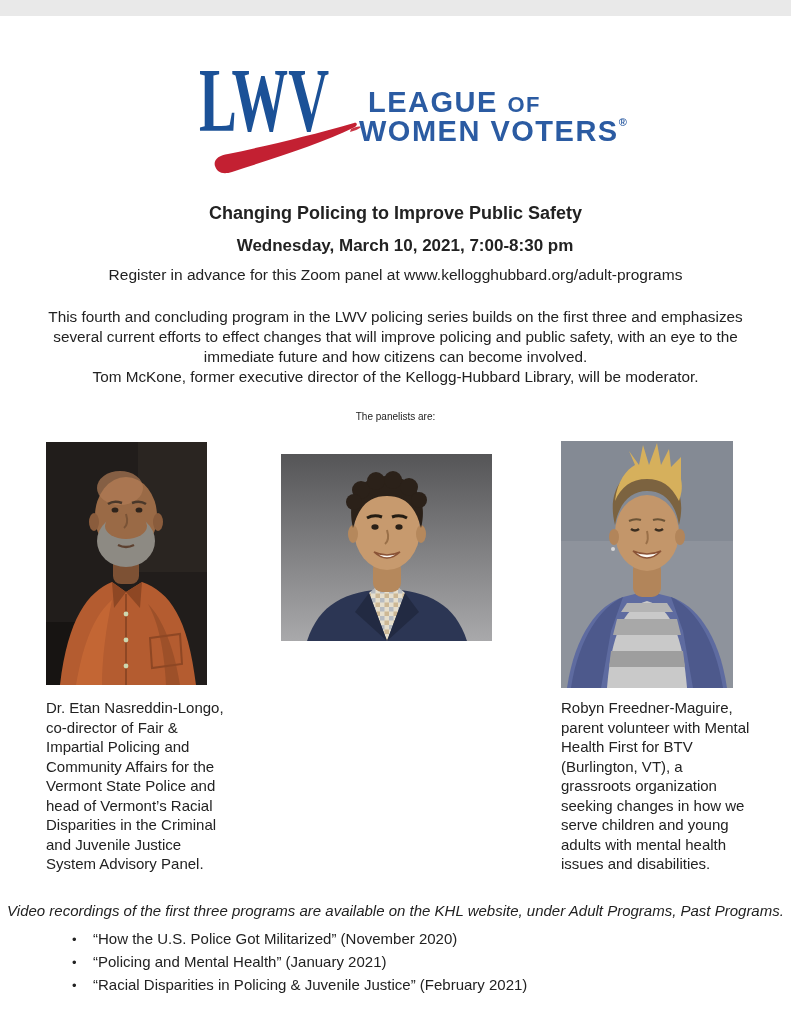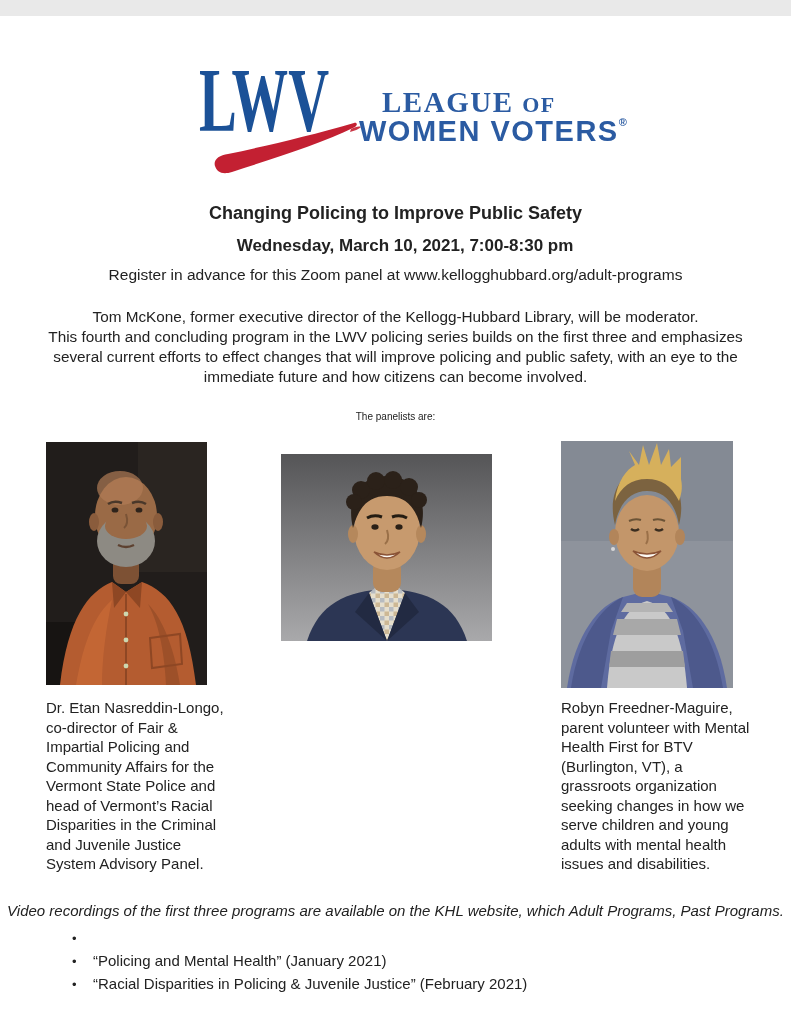--- a/index.html
+++ b/index.html
@@ -10,21 +10,21 @@
     font-family:"Liberation Sans", sans-serif; color:#222222;
   }
   .abs { position:absolute; }
   .b { font-weight:normal; }
   .center { width:100%; text-align:center; }
 
   
   #lwv-acronym { left:199px; top:52px; }
   #logo-swoosh { left:203px; top:103px; }
   .logo-line { color:#2b5ba2; font-weight:bold; letter-spacing:1.5px; line-height:1; white-space:nowrap; }
-  #logo-line1 { left:382px; top:72px; font-size:29px;font-family:Liberation Serif, serif; }
+  #logo-line1 { left:368px; top:72px; font-size:29px; }
   #logo-line1 .of { font-size:22px; }
   #logo-line2 { left:359px; top:101px; font-size:29px; }
   #logo-line2 .reg { font-size:11px; vertical-align:top; letter-spacing:0; }
 
   
   #event-title    { top:187px; font-size:18px; font-weight:bold; }
   #event-datetime { top:220px; font-size:17px; font-weight:bold;padding-left:19px; }
   #register-line  { top:250px; font-size:15.5px; }
 
   #intro { top:291px; left:42px; width:707px; text-align:center; font-size:15.3px; line-height:20px; }
@@ -66,22 +66,22 @@
     </svg>
     <div class="abs logo-line" id="logo-line1"><span>LEAGUE</span> <span class="of">OF</span></div>
     <div class="abs logo-line" id="logo-line2"><span>WOMEN VOTERS</span><span class="reg">®</span></div>
   </div>
 
   <div class="abs center" id="event-title">Changing Policing to Improve Public Safety</div>
   <div class="abs center" id="event-datetime">Wednesday, March 10, 2021, 7:00-8:30 pm</div>
   <div class="abs center" id="register-line"><span>Register in advance for this Zoom panel at </span><span class="b">www.kellogghubbard.org/adult-programs</span></div>
 
   <div class="abs" id="intro">
+    <div>This fourth and concluding program in the LWV policing series builds on the first three and emphasizes several current efforts to effect changes that will improve policing and public safety, with an eye to the immediate future and how citizens can become involved.</div>
     <div><span class="b">Tom McKone</span><span>, former executive director of the Kellogg-Hubbard Library, will be moderator.</span></div>
-    <div>This fourth and concluding program in the LWV policing series builds on the first three and emphasizes several current efforts to effect changes that will improve policing and public safety, with an eye to the immediate future and how citizens can become involved.</div>
   </div>
   <div class="abs center" id="panelists-heading">The panelists are:</div>
 
   <div class="abs photo" id="photo-1">
     <svg viewBox="0 0 161 243" preserveAspectRatio="none">
       <rect width="161" height="243" fill="#211d1b"></rect>
       <rect x="92" y="0" width="69" height="130" fill="#35302b" opacity="0.45"></rect>
       <rect x="0" y="180" width="30" height="63" fill="#171412"></rect>
 
       <path d="M14,243 C22,176 42,150 66,140 L80,150 L96,140 C124,150 142,176 150,243 Z" fill="#b45c30"></path>
@@ -183,24 +183,25 @@
       <path d="M70,88 Q74,91 78,88" stroke="#3a2d20" stroke-width="2.5" fill="none"></path>
       <path d="M94,88 Q98,91 102,88" stroke="#3a2d20" stroke-width="2.5" fill="none"></path>
       <path d="M86,90 Q88,99 85,103" stroke="#9a7048" stroke-width="2" fill="none"></path>
       <path d="M72,110 Q86,124 100,110 Q86,116 72,110 Z" fill="#fdfaf4" stroke="#8a5336" stroke-width="1.5"></path>
     </svg>
   </div>
 
   <div class="abs bio" id="bio-1"><span class="b">Dr. Etan Nasreddin-Longo</span><span>, co-director of Fair &amp; Impartial Policing and Community Affairs for the Vermont State Police and head of Vermont’s Racial Disparities in the Criminal and Juvenile Justice System Advisory Panel.</span></div>
   <div class="abs bio" id="bio-3"><span class="b">Robyn Freedner-Maguire</span><span>, parent volunteer with Mental Health First for BTV (Burlington, VT), a grassroots organization seeking changes in how we serve children and young adults with mental health issues and disabilities.</span></div>
 
-  <div class="abs center" id="footer-note">Video recordings of the first three programs are available on the KHL website, which Adult Programs, Past Programs.</div>
+  <div class="abs center" id="footer-note">Video recordings of the first three programs are available on the KHL website, under Adult Programs, Past Programs.</div>
   <div class="abs" id="program-list">
     <div class="program">
         <span class="bullet">•</span>
+        <span>“How the U.S. Police Got Militarized” (November 2020)</span>
       </div>
     <div class="program">
         <span class="bullet">•</span>
         <span>“Policing and Mental Health” (January 2021)</span>
       </div>
     <div class="program">
         <span class="bullet">•</span>
         <span>“Racial Disparities in Policing &amp; Juvenile Justice” (February 2021)</span>
       </div>
   </div>

